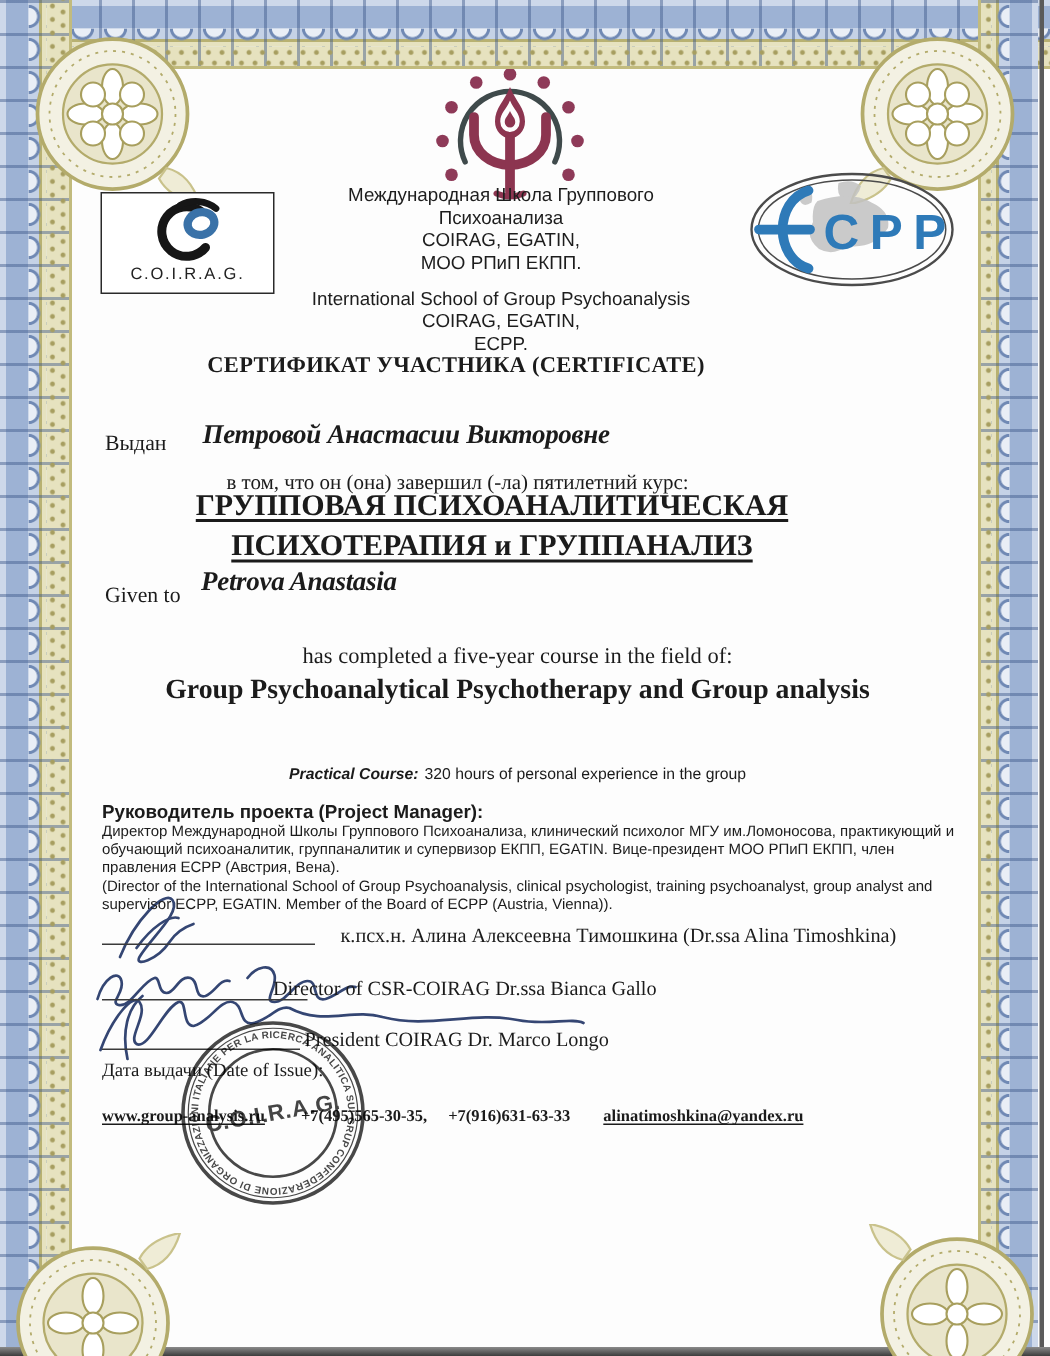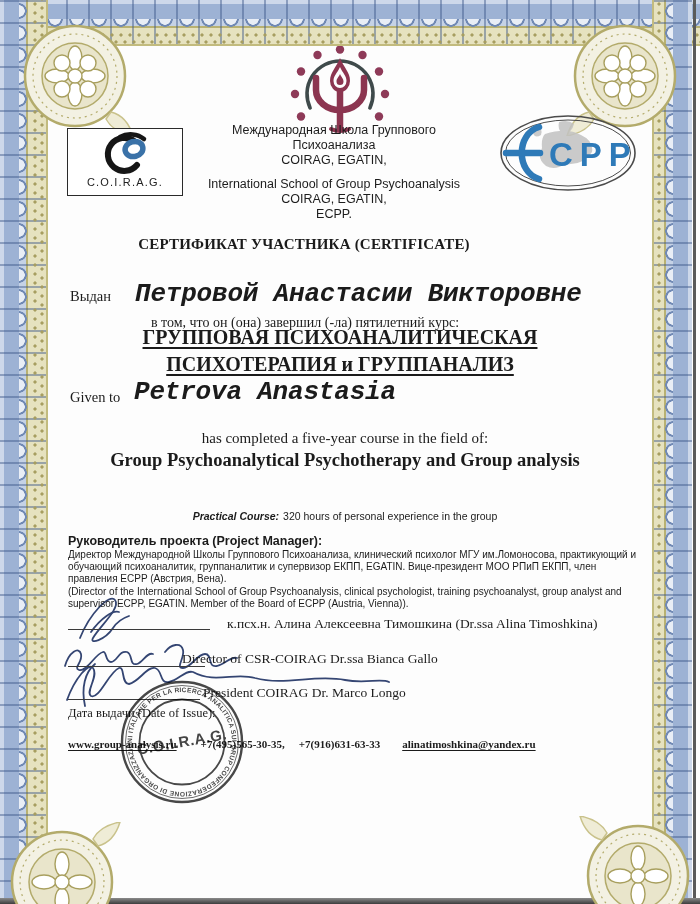--- a/index.html
+++ b/index.html
@@ -39,23 +39,23 @@
   .medallion.br{left:578px;top:816px;transform:scale(-1,-1);}
   
   .content{position:absolute;inset:0;z-index:5;}
   .abs{position:absolute;}
   .ctr{text-align:center;}
   .sans{font-family:"Liberation Sans",sans-serif;}
   .orgtext{left:194px;top:123px;width:280px;font-size:12.5px;line-height:15px;color:#1d1d1d;}
   .org-gap{height:9px;}
   .title{left:64px;top:236px;width:480px;font-size:15px;font-weight:bold;letter-spacing:.2px;}
   .lbl{font-size:14.5px;}
-  .bigname{font-family:Liberation Mono, monospace;font-size:26px;font-weight:bold;font-style:italic;letter-spacing:-.2px;}
+  .bigname{font-family:Liberation Serif, serif;font-size:18px;font-weight:bold;font-style:italic;letter-spacing:-.2px;}
   .completion-ru{left:64px;top:315px;width:482px;font-size:14px;}
-  .course-ru{left:60px;top:324px;width:560px;font-size:20px;font-weight:bold;line-height:27px;}
+  .course-ru{left:48px;top:324px;width:560px;font-size:20px;font-weight:bold;line-height:27px;}
   .course-ru span{text-decoration:underline;text-decoration-thickness:1.5px;text-underline-offset:3px;}
   .completion-en{left:60px;top:430px;width:570px;font-size:15px;}
   .course-en{left:60px;top:450px;width:570px;font-size:18.5px;font-weight:bold;}
   .practical{left:60px;top:486px;width:570px;font-size:10.5px;font-family:"Liberation Sans",sans-serif;}
   .practical .pl{font-style:italic;font-weight:bold;margin-right:4px;}
   .pm-head{left:68px;top:534px;width:560px;font-size:12.5px;font-weight:bold;}
   .pm-para{left:68px;top:549px;width:572px;font-size:10px;line-height:12px;color:#1c1c1c;}
   .pm-para2{top:586px;}
   .sigline{position:absolute;height:0;border-top:1.6px solid #3a3a3a;}
   .sigtext{font-size:13.5px;white-space:nowrap;}
@@ -173,20 +173,21 @@
         <path d="M66 12 A16.5 16.5 0 1 0 69 36" fill="none" stroke="#161616" stroke-width="6" stroke-linecap="round"></path>
         <path d="M52 8 A18 14 0 0 1 76 10" fill="none" stroke="#161616" stroke-width="4.5" stroke-linecap="round"></path>
         <ellipse cx="66" cy="20" rx="9" ry="7.5" fill="none" stroke="#3a72a8" stroke-width="5.5" transform="rotate(-14 66 20)"></ellipse>
         <text x="57" y="57" text-anchor="middle" font-family="Liberation Sans, sans-serif" font-size="11" letter-spacing="1.2" fill="#222222">C.O.I.R.A.G.</text>
       </svg>
     </div>
 
     <div class="abs ctr sans orgtext">
       <div>Международная Школа Группового Психоанализа</div>
       <div>COIRAG, EGATIN,</div>
+      <div>МОО РПиП ЕКПП.</div>
       <div class="org-gap"></div>
       <div>International School of Group Psychoanalysis</div>
       <div>COIRAG, EGATIN,</div>
       <div>ECPP.</div>
     </div>
 
     <svg class="abs" style="left:497px;top:114px" width="142" height="78" viewBox="0 0 142 78">
       <ellipse cx="71" cy="39" rx="67" ry="37" fill="none" stroke="#4b4b4b" stroke-width="1.6"></ellipse>
       <ellipse cx="71" cy="39" rx="62.5" ry="33" fill="none" stroke="#4b4b4b" stroke-width="1"></ellipse>
       <g fill="#c2c2c2" opacity="0.85">

